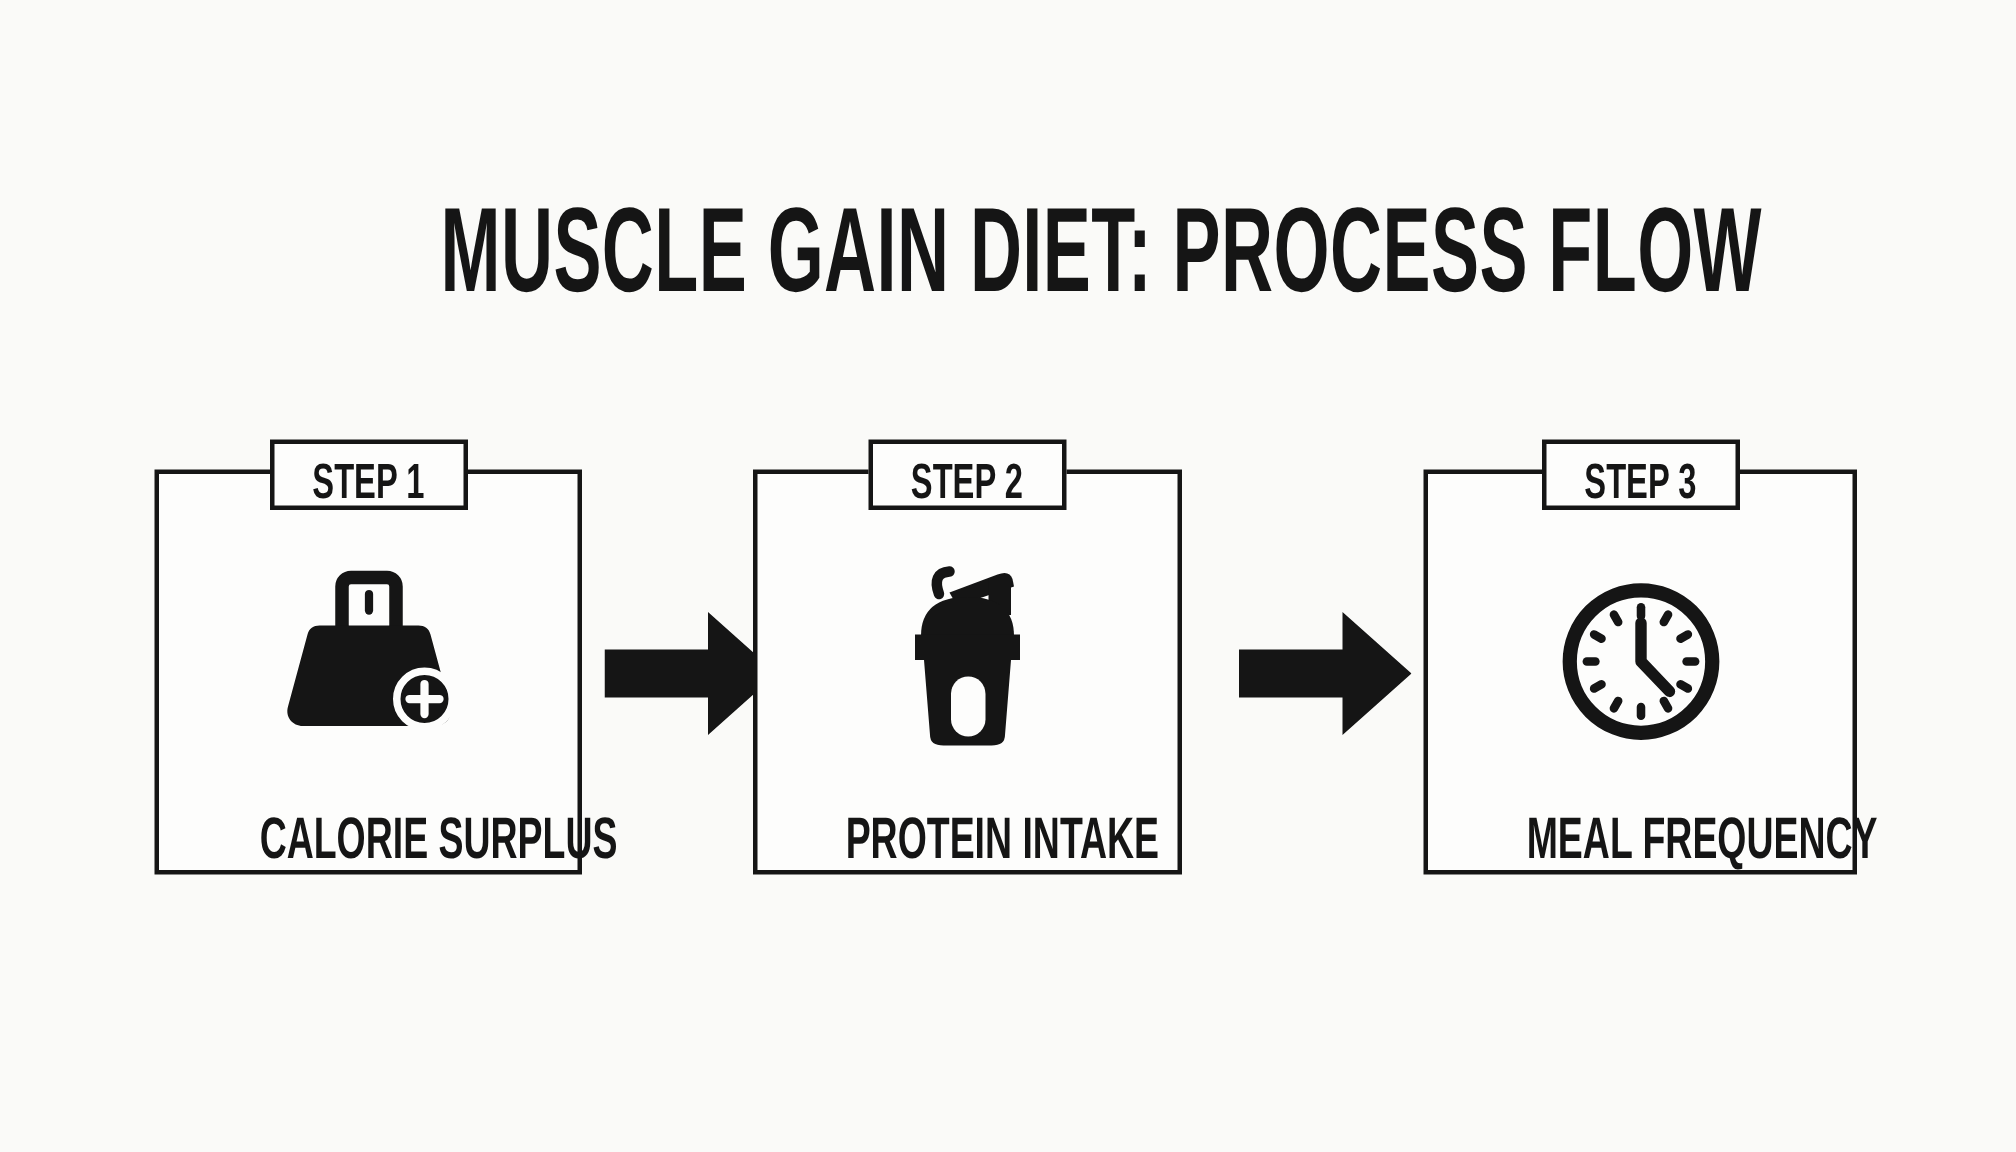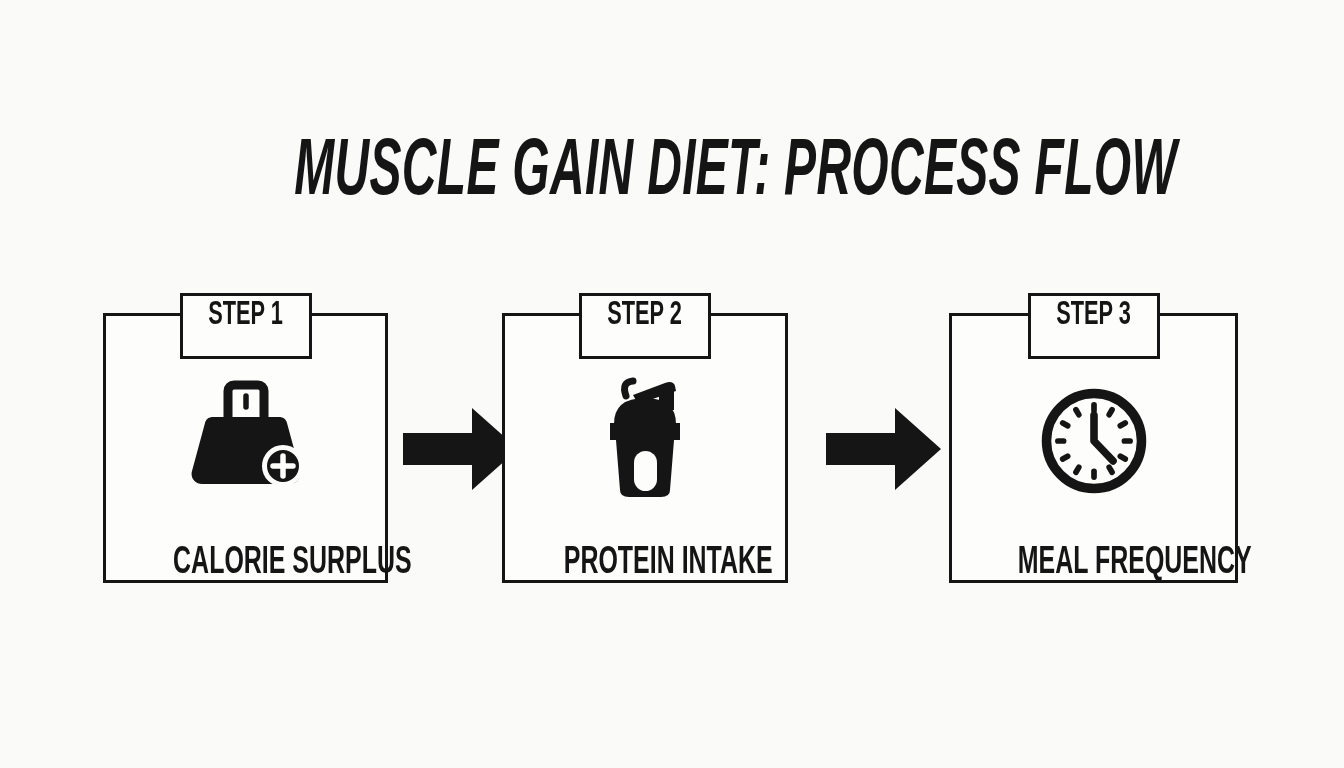--- a/index.html
+++ b/index.html
@@ -18,21 +18,20 @@
   .canvas{position:absolute;inset:0;}
 
   
   .cond{display:inline-block;white-space:nowrap;font-weight:700;color:var(--ink);}
 
   .title{
     position:absolute;
     top:127px;left:0;width:1344px;
     text-align:center;
     font-weight:700;
-    font-style:italic;
   }
   .title .cond{
     font-size:80px;line-height:1;
     transform:scaleX(0.60);
     transform-origin:50% 50%;
     letter-spacing:0.5px;
   }
 
   .step-box{
     position:absolute;
@@ -41,24 +40,24 @@
     border:3px solid var(--ink);
   }
   .step-1{left:103px;width:285px;}
   .step-2{left:502px;width:286px;text-decoration:underline;}
   .step-3{left:949px;width:289px;padding-left:16px;}
 
   .step-tab{
     position:absolute;
     top:-23px;left:50%;
     transform:translateX(-50%);
-    width:132px;height:66px;
+    width:132px;height:47px;
     background:var(--box-fill);
     border:3px solid var(--ink);
-    display:flex;align-items:flex-start;justify-content:center;
+    display:flex;align-items:flex-end;justify-content:center;
   }
   .step-tab .cond{
     font-size:33px;line-height:1;
     transform:scaleX(0.66);
     transform-origin:50% 50%;
   }
 
   .icon-wrap{
     position:absolute;left:0;right:0;
     display:flex;justify-content:center;

